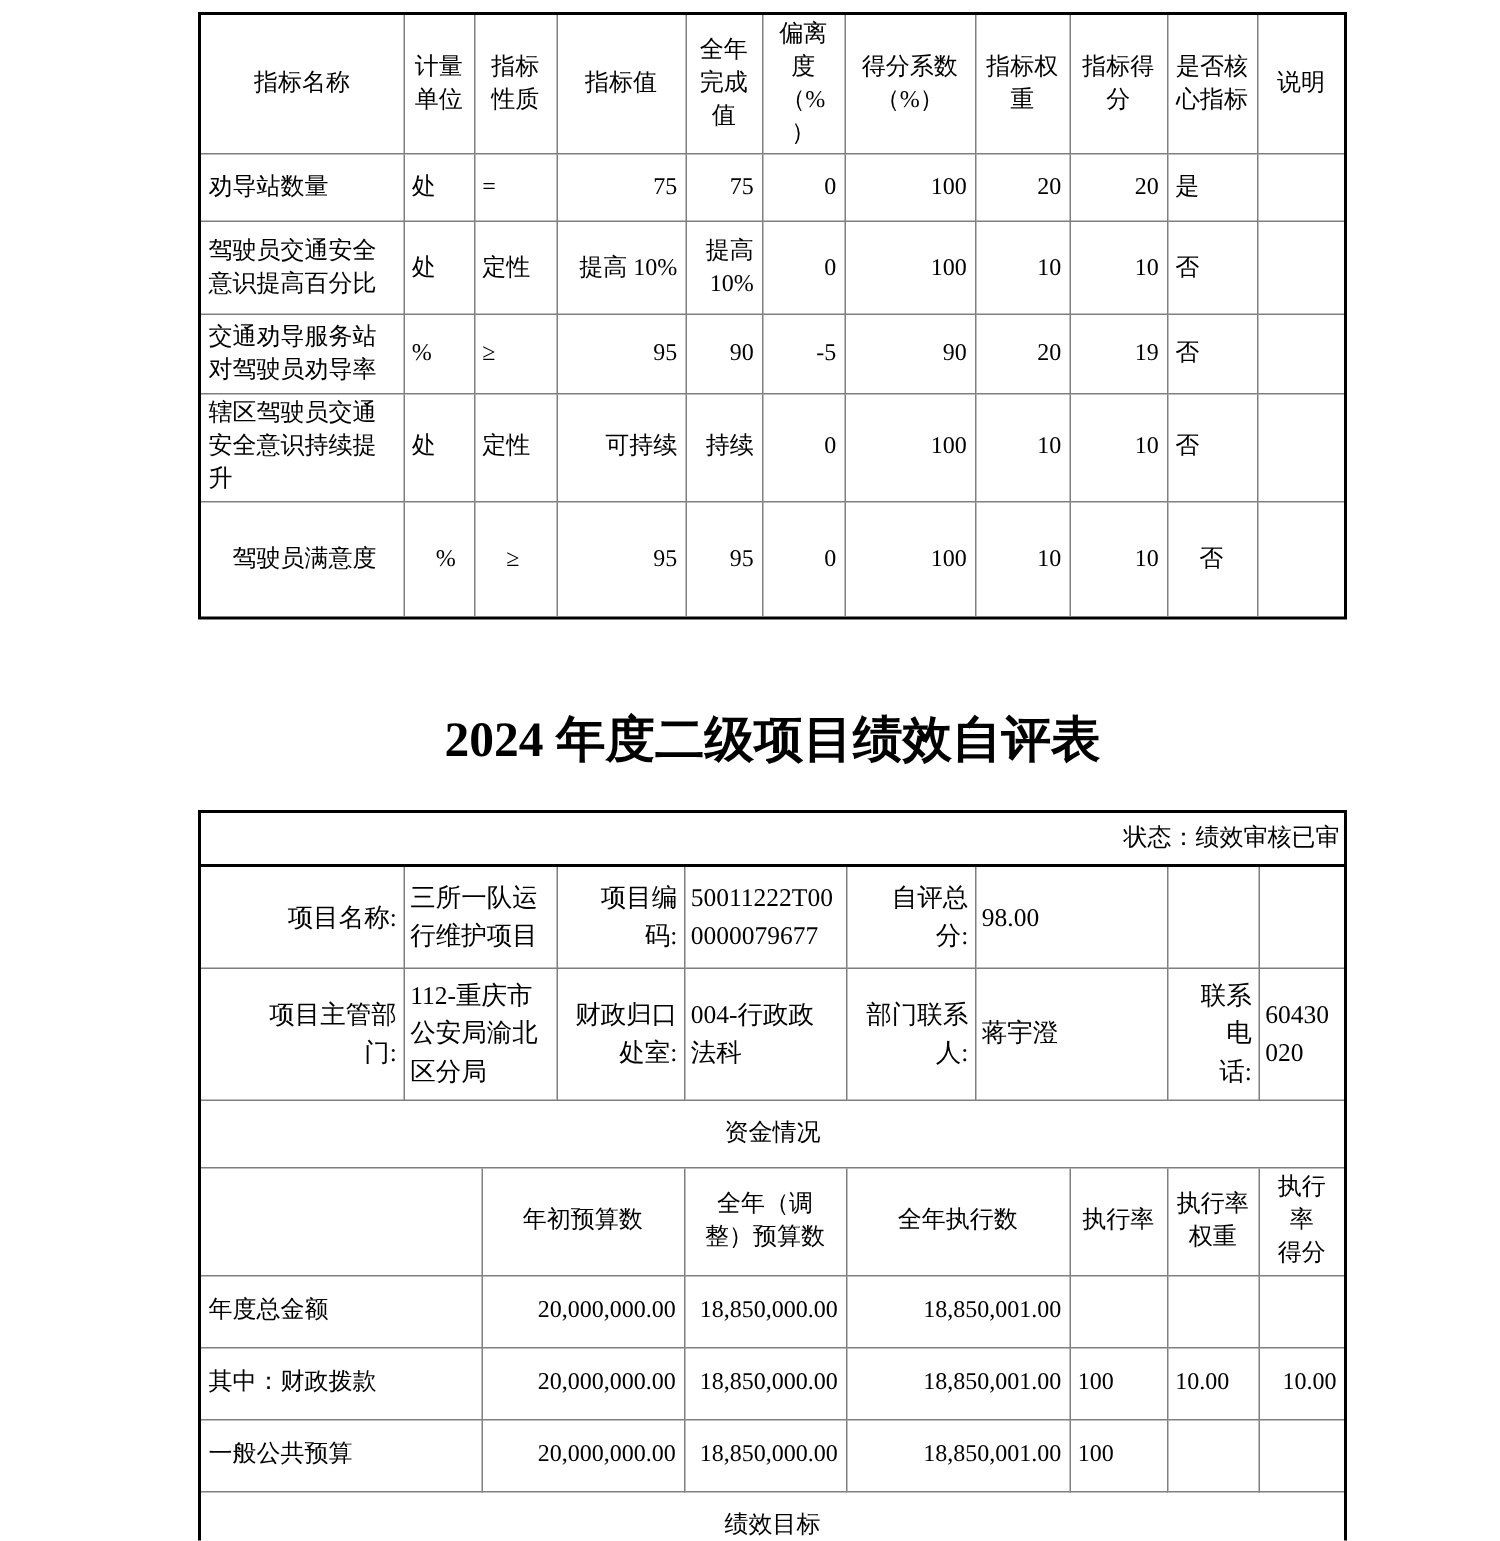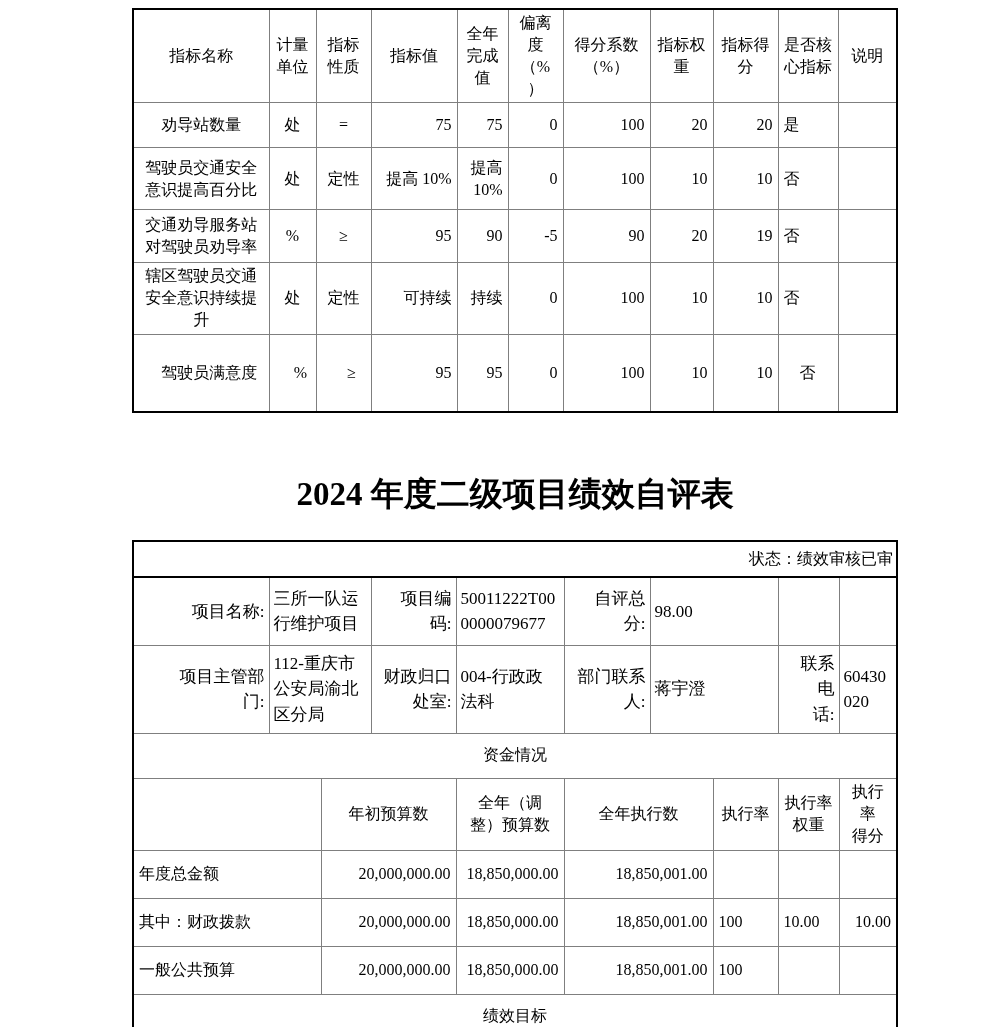--- a/index.html
+++ b/index.html
@@ -25,21 +25,21 @@
   .t1{font-size:16px;line-height:1.38;}
   .t1 thead tr{height:77px;}
   .t1 tbody tr:nth-child(1){height:45px;}
   .t1 tbody tr:nth-child(2){height:62px;}
   .t1 tbody tr:nth-child(3){height:53px;}
   .t1 tbody tr:nth-child(4){height:52px;}
   .t1 tbody tr:nth-child(5){height:77px;}
   .t1 tbody tr:nth-child(6){height:47px;}
   .t1 tbody tr:last-child td{border-bottom:none;padding-left:21px;}
   .t1 td{text-align:right;}
-  .t1 td:nth-child(-n+3){text-align:center;}
+  .t1 td:nth-child(-n+3){text-align:left;}
   .t1 td:nth-child(10),.t1 td:nth-child(11){text-align:left;}
 
   
   .title{
     top:472px;left:132px;width:766px;text-align:center;
     font-size:33px;font-weight:bold;line-height:1.35;
   }
 
   
   .sheet{top:540px;left:132px;width:766px;border:2px solid #000;border-bottom:none;box-sizing:border-box;}

